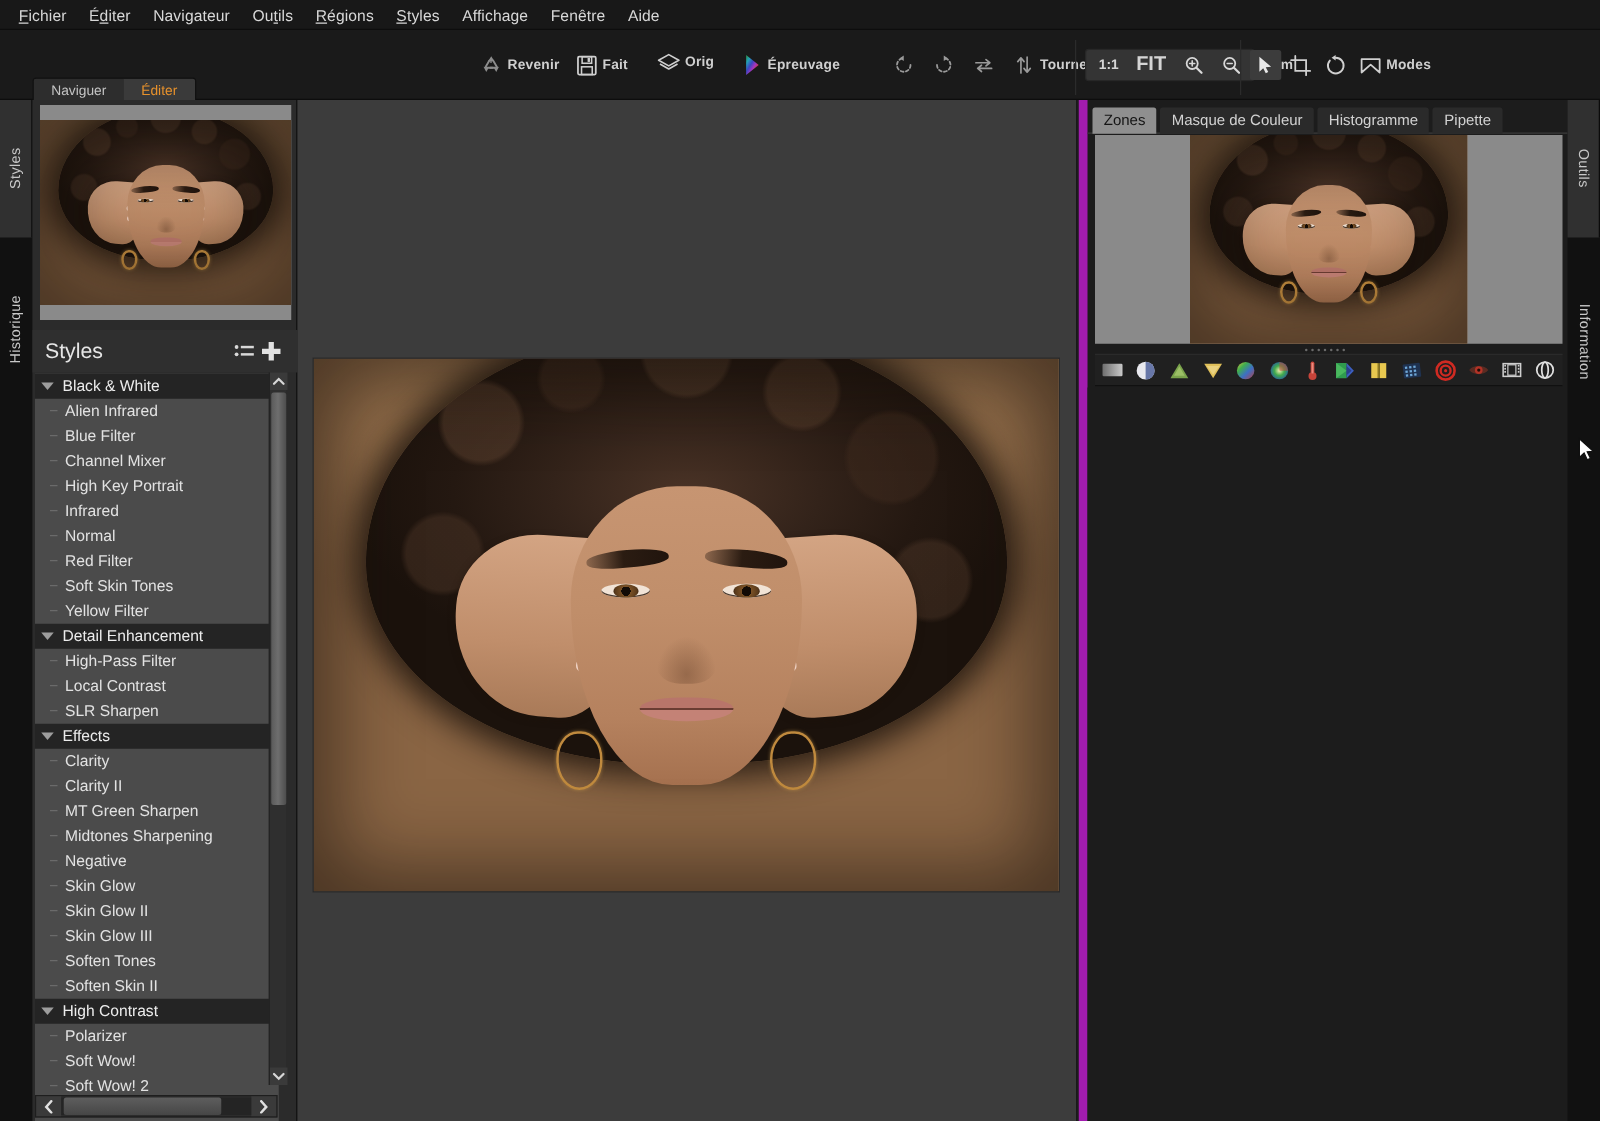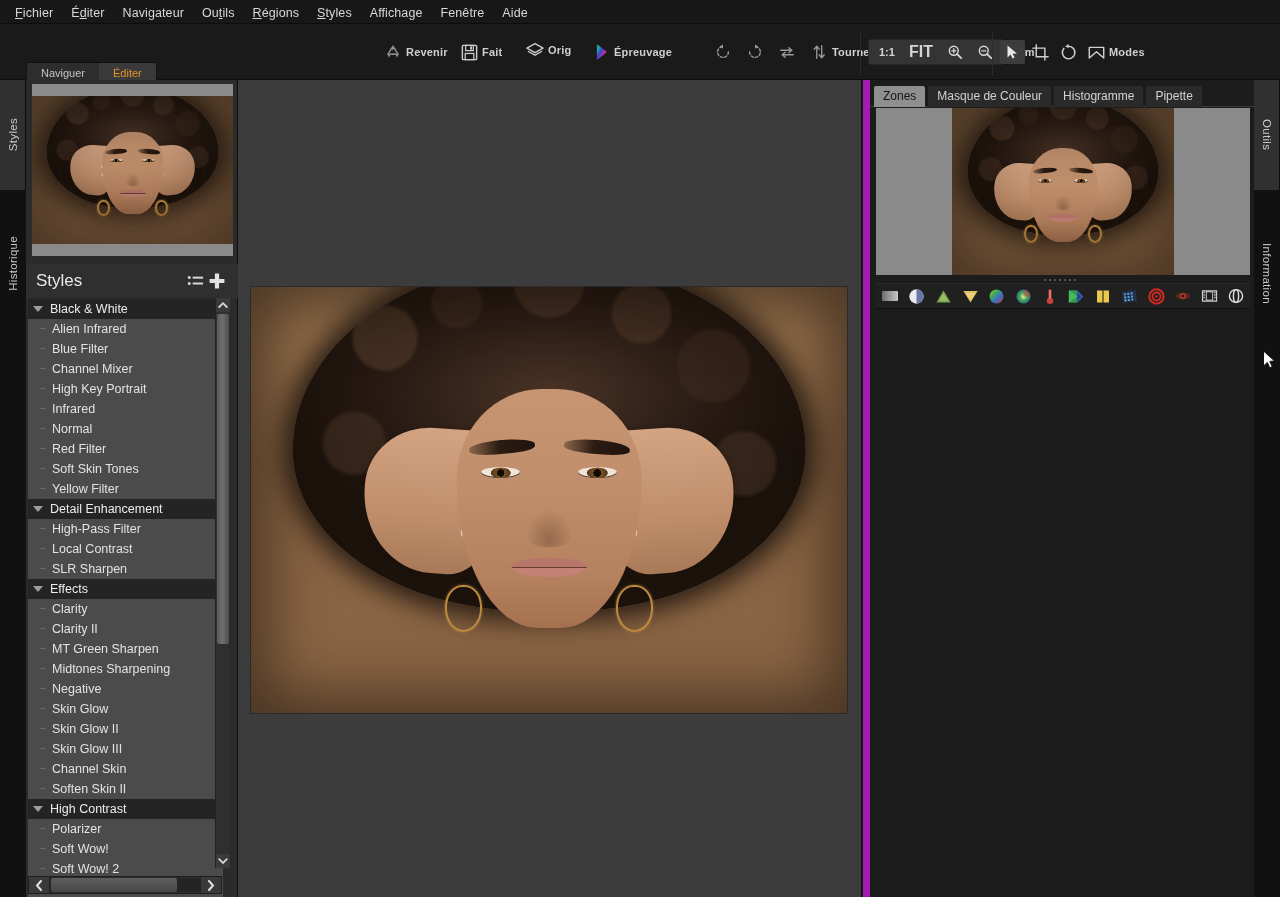--- a/index.html
+++ b/index.html
@@ -548,21 +548,21 @@
       <div class="st-row child">
           <span>Skin Glow</span>
         </div>
       <div class="st-row child">
           <span>Skin Glow II</span>
         </div>
       <div class="st-row child">
           <span>Skin Glow III</span>
         </div>
       <div class="st-row child">
-          <span>Channel Skin</span>
+          <span>Soften Tones</span>
         </div>
       <div class="st-row child">
           <span>Soften Skin II</span>
         </div>
       <div class="st-row group">
           <span class="tri"></span>
           <span>High Contrast</span>
         </div>
       <div class="st-row child">
           <span>Polarizer</span>

